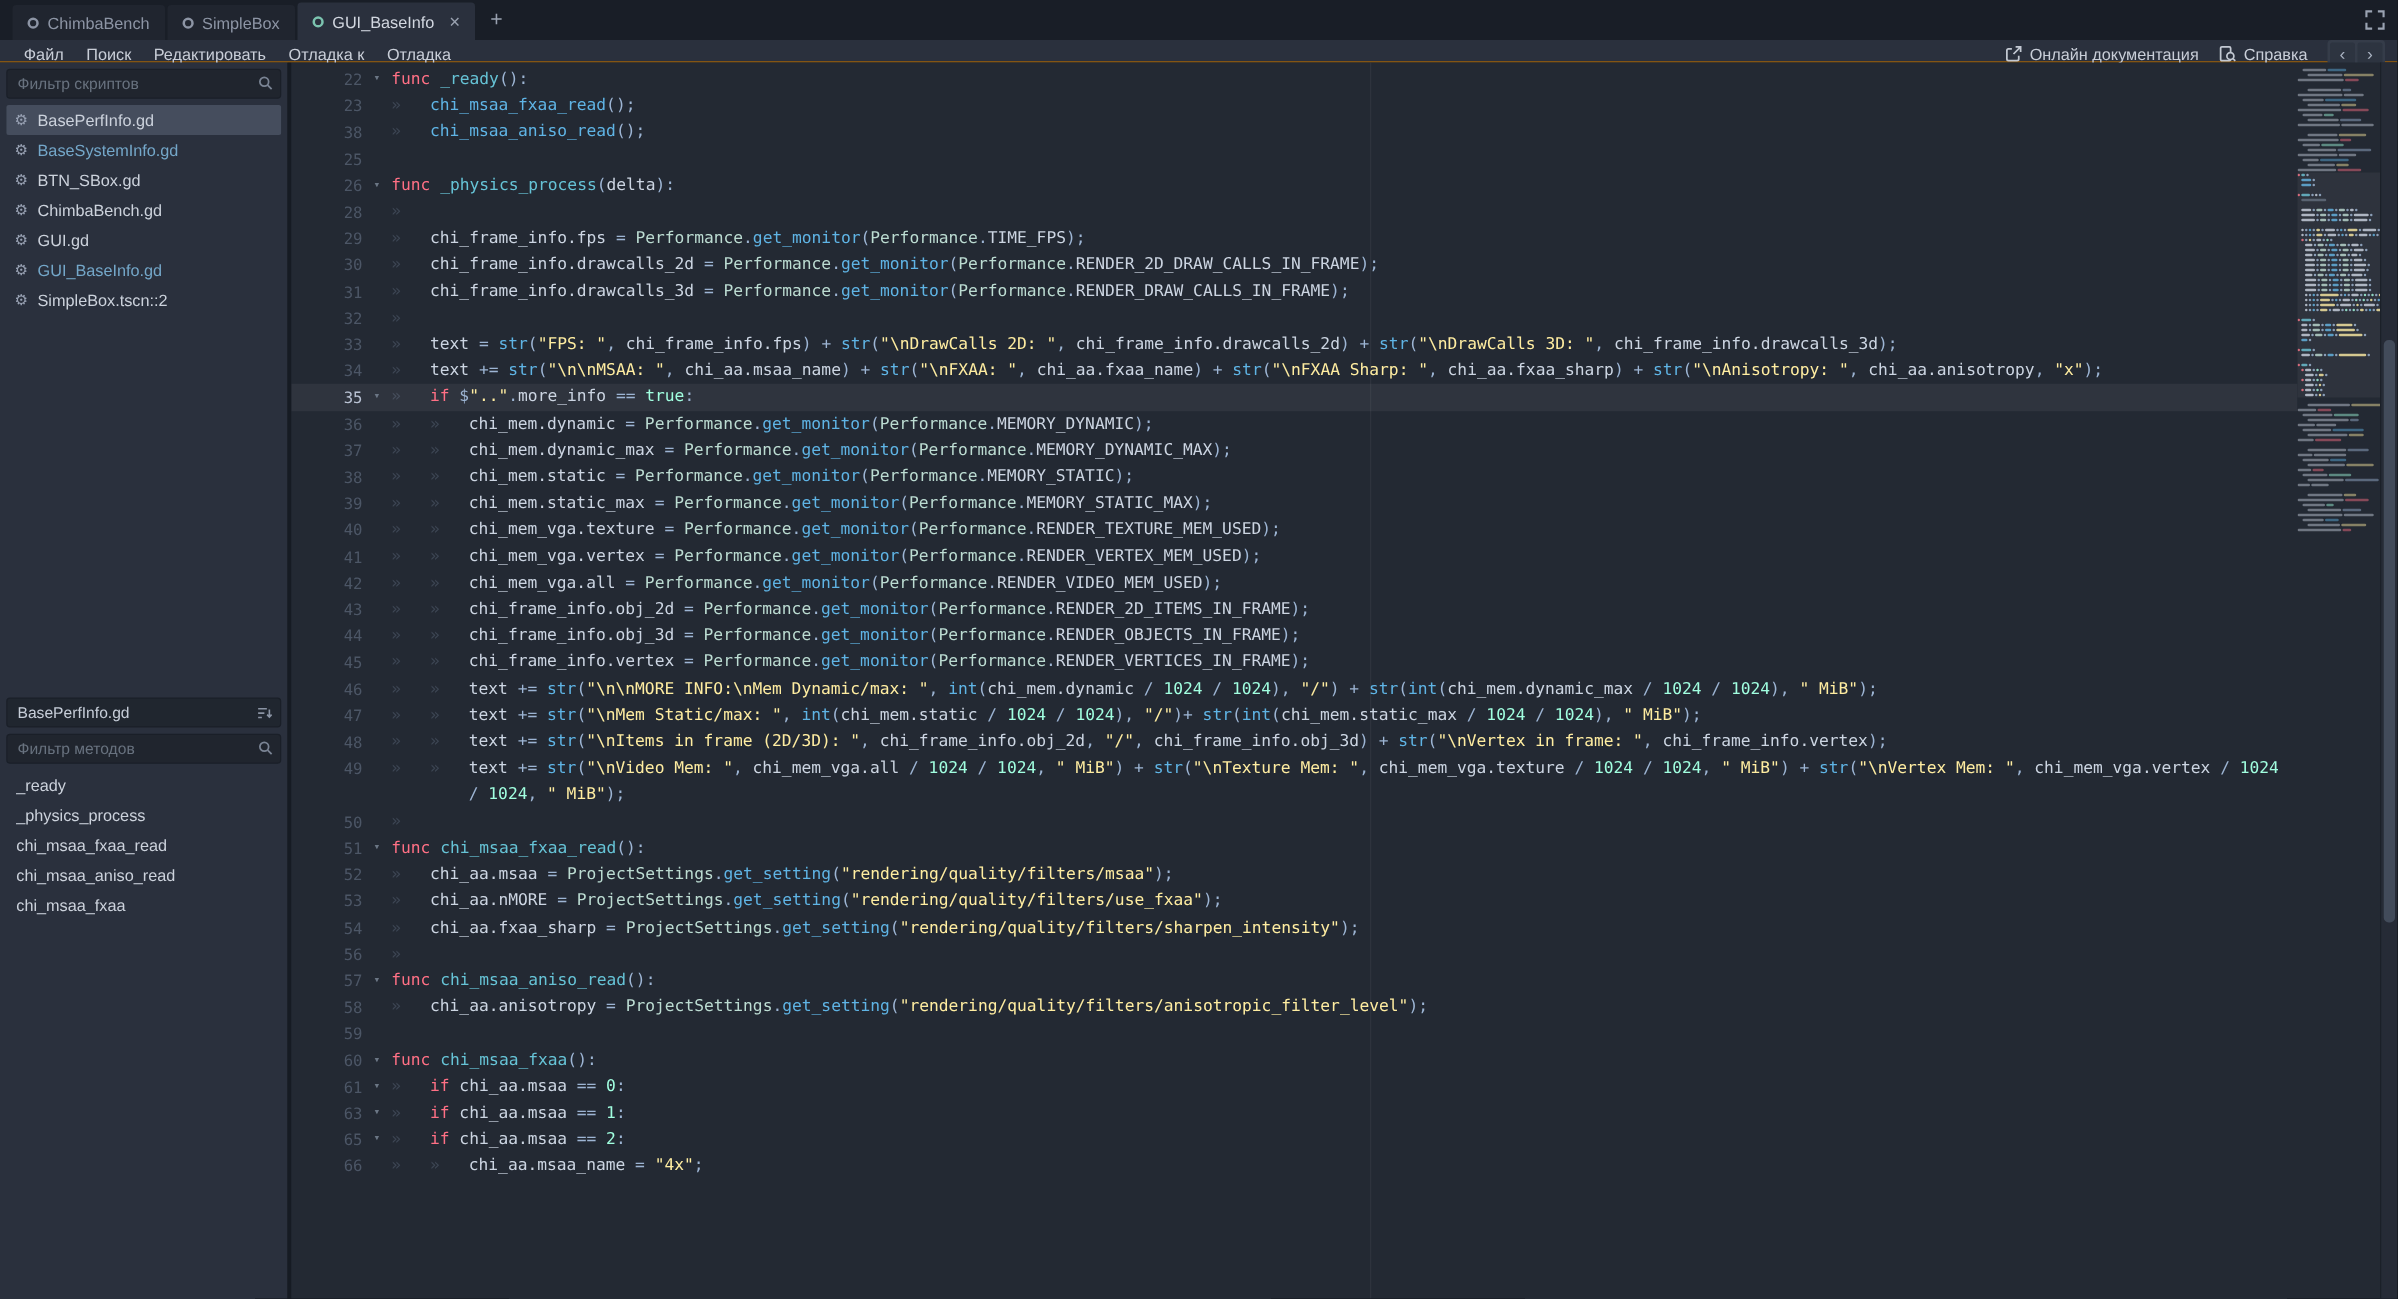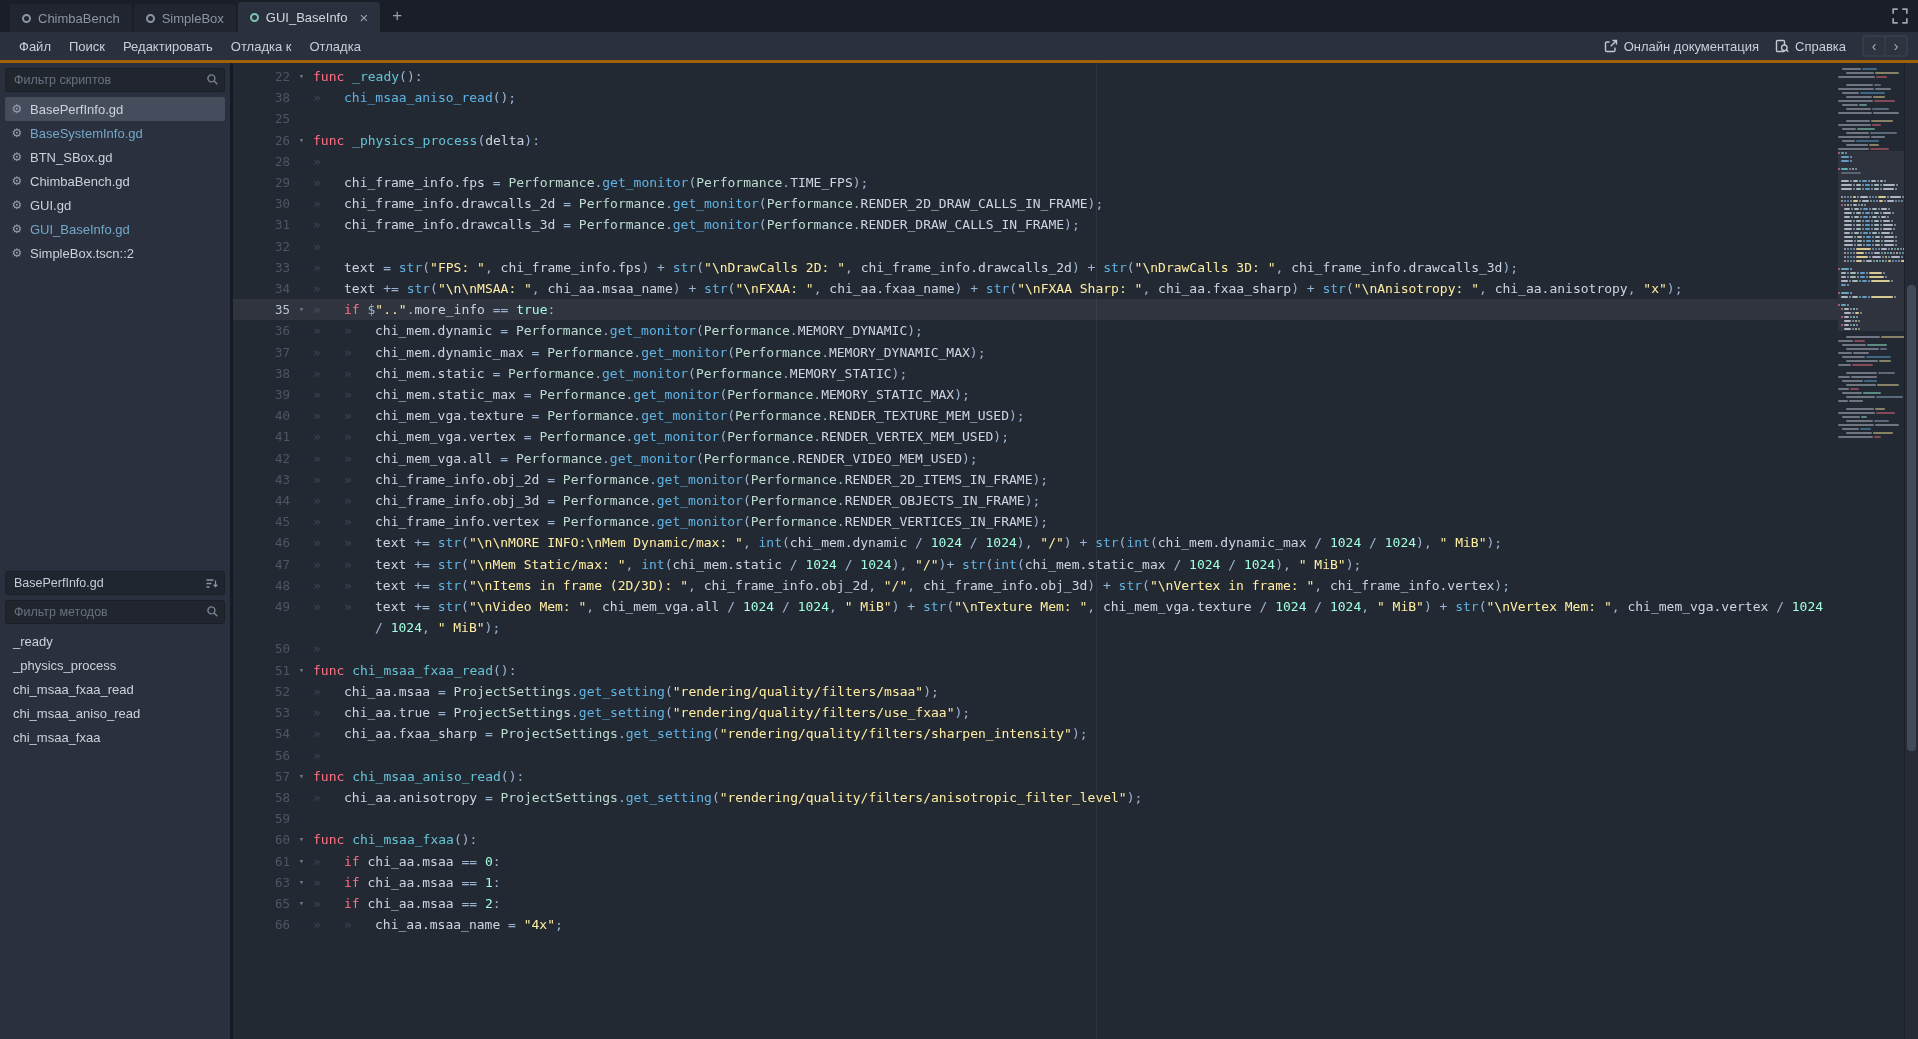--- a/index.html
+++ b/index.html
@@ -12,21 +12,21 @@
   .stab{height:28px;display:flex;align-items:center;gap:7px;padding:0 12px;background:#20252f;margin-right:2px;border-radius:3px 3px 0 0;color:#8d95a5;font-size:13px;cursor:default}
   .stab.active{background:#2a303d;color:#d2d7e0;height:30px}
   .ring{width:9px;height:9px;border:2px solid #8d95a5;border-radius:50%;flex:none}
   .ring-active{border-color:#7cc4b0}
   .tab-close{color:#99a1b0;font-size:15px;margin-left:5px;line-height:1}
   .tab-add{color:#99a1b0;font-size:17px;padding:0 10px;align-self:center}
   #tabbar-spacer{flex:1}
   #expand-btn{align-self:center;margin-right:10px;display:flex}
 
   
-  #menubar{height:31px;background:#2a303d;border-bottom:3px solid #a16207;display:flex;align-items:center;padding:0 10px;flex:none;color:#c9ced8;font-size:13px}
+  #menubar{height:18px;background:#2a303d;border-bottom:1px solid #a16207;display:flex;align-items:flex-start;padding:0 10px;flex:none;color:#c9ced8;font-size:13px}
   .menu-item{padding:4px 9px;cursor:default}
   #menubar-right{margin-left:auto;display:flex;align-items:center;gap:16px}
   .mbtn{display:flex;align-items:center;gap:6px;cursor:default}
   #nav-pill{background:#353c49;border-radius:3px;display:flex;gap:2px;padding:2px}
   .nav-btn{width:20px;height:18px;display:flex;align-items:center;justify-content:center;color:#aab3c2;font-size:14px;background:#2d3440;border-radius:2px}
 
   
   #main{flex:1;display:flex;min-height:0}
   #sidebar{width:230px;background:#2a303d;flex:none;display:flex;flex-direction:column;padding:5px 5px 0 5px}
   .filter-box{position:relative;margin-bottom:5px;flex:none}
@@ -209,20 +209,25 @@
     <div id="editor">
       <div id="code-scroll">
         <div id="vguide"></div>
         <div>
             <div class="crow">
               <span class="gnum">22</span>
               <span class="gfold">▾</span>
               <span class="ct" style="--ind: 0px;"><span class="tk-kw">func </span><span class="tk-fd">_ready</span><span class="tk-op">():</span></span>
             </div>
             <div class="crow">
+              <span class="gnum">23</span>
+              <span class="gfold"></span>
+              <span class="ct" style="--ind: 31px;"><span class="tabm">»</span><span class="tk-fn">chi_msaa_fxaa_read</span><span class="tk-op">();</span></span>
+            </div>
+            <div class="crow">
               <span class="gnum">38</span>
               <span class="gfold"></span>
               <span class="ct" style="--ind: 31px;"><span class="tabm">»</span><span class="tk-fn">chi_msaa_aniso_read</span><span class="tk-op">();</span></span>
             </div>
             <div class="crow">
               <span class="gnum">25</span>
               <span class="gfold"></span>
               <span class="ct" style="--ind: 0px;"></span>
             </div>
             <div class="crow">
@@ -351,21 +356,21 @@
               <span class="ct" style="--ind: 0px;"><span class="tk-kw">func </span><span class="tk-fd">chi_msaa_fxaa_read</span><span class="tk-op">():</span></span>
             </div>
             <div class="crow">
               <span class="gnum">52</span>
               <span class="gfold"></span>
               <span class="ct" style="--ind: 31px;"><span class="tabm">»</span><span class="tk-pl">chi_aa.msaa</span><span class="tk-op"> = </span><span class="tk-ty">ProjectSettings</span><span class="tk-op">.</span><span class="tk-fn">get_setting</span><span class="tk-op">(</span><span class="tk-str">"rendering/quality/filters/msaa"</span><span class="tk-op">);</span></span>
             </div>
             <div class="crow">
               <span class="gnum">53</span>
               <span class="gfold"></span>
-              <span class="ct" style="--ind: 31px;"><span class="tabm">»</span><span class="tk-pl">chi_aa.true</span><span class="tk-op"> = </span><span class="tk-ty">ProjectSettings</span><span class="tk-op">.</span><span class="tk-fn">get_setting</span><span class="tk-op">(</span><span class="tk-str">"rendering/quality/filters/use_fxaa"</span><span class="tk-op">);</span></span>
+              <span class="ct" style="--ind: 31px;"><span class="tabm">»</span><span class="tk-pl">chi_aa.nMORE</span><span class="tk-op"> = </span><span class="tk-ty">ProjectSettings</span><span class="tk-op">.</span><span class="tk-fn">get_setting</span><span class="tk-op">(</span><span class="tk-str">"rendering/quality/filters/use_fxaa"</span><span class="tk-op">);</span></span>
             </div>
             <div class="crow">
               <span class="gnum">54</span>
               <span class="gfold"></span>
               <span class="ct" style="--ind: 31px;"><span class="tabm">»</span><span class="tk-pl">chi_aa.fxaa_sharp</span><span class="tk-op"> = </span><span class="tk-ty">ProjectSettings</span><span class="tk-op">.</span><span class="tk-fn">get_setting</span><span class="tk-op">(</span><span class="tk-str">"rendering/quality/filters/sharpen_intensity"</span><span class="tk-op">);</span></span>
             </div>
             <div class="crow">
               <span class="gnum">56</span>
               <span class="gfold"></span>
               <span class="ct" style="--ind: 31px;"><span class="tabm">»</span></span>

